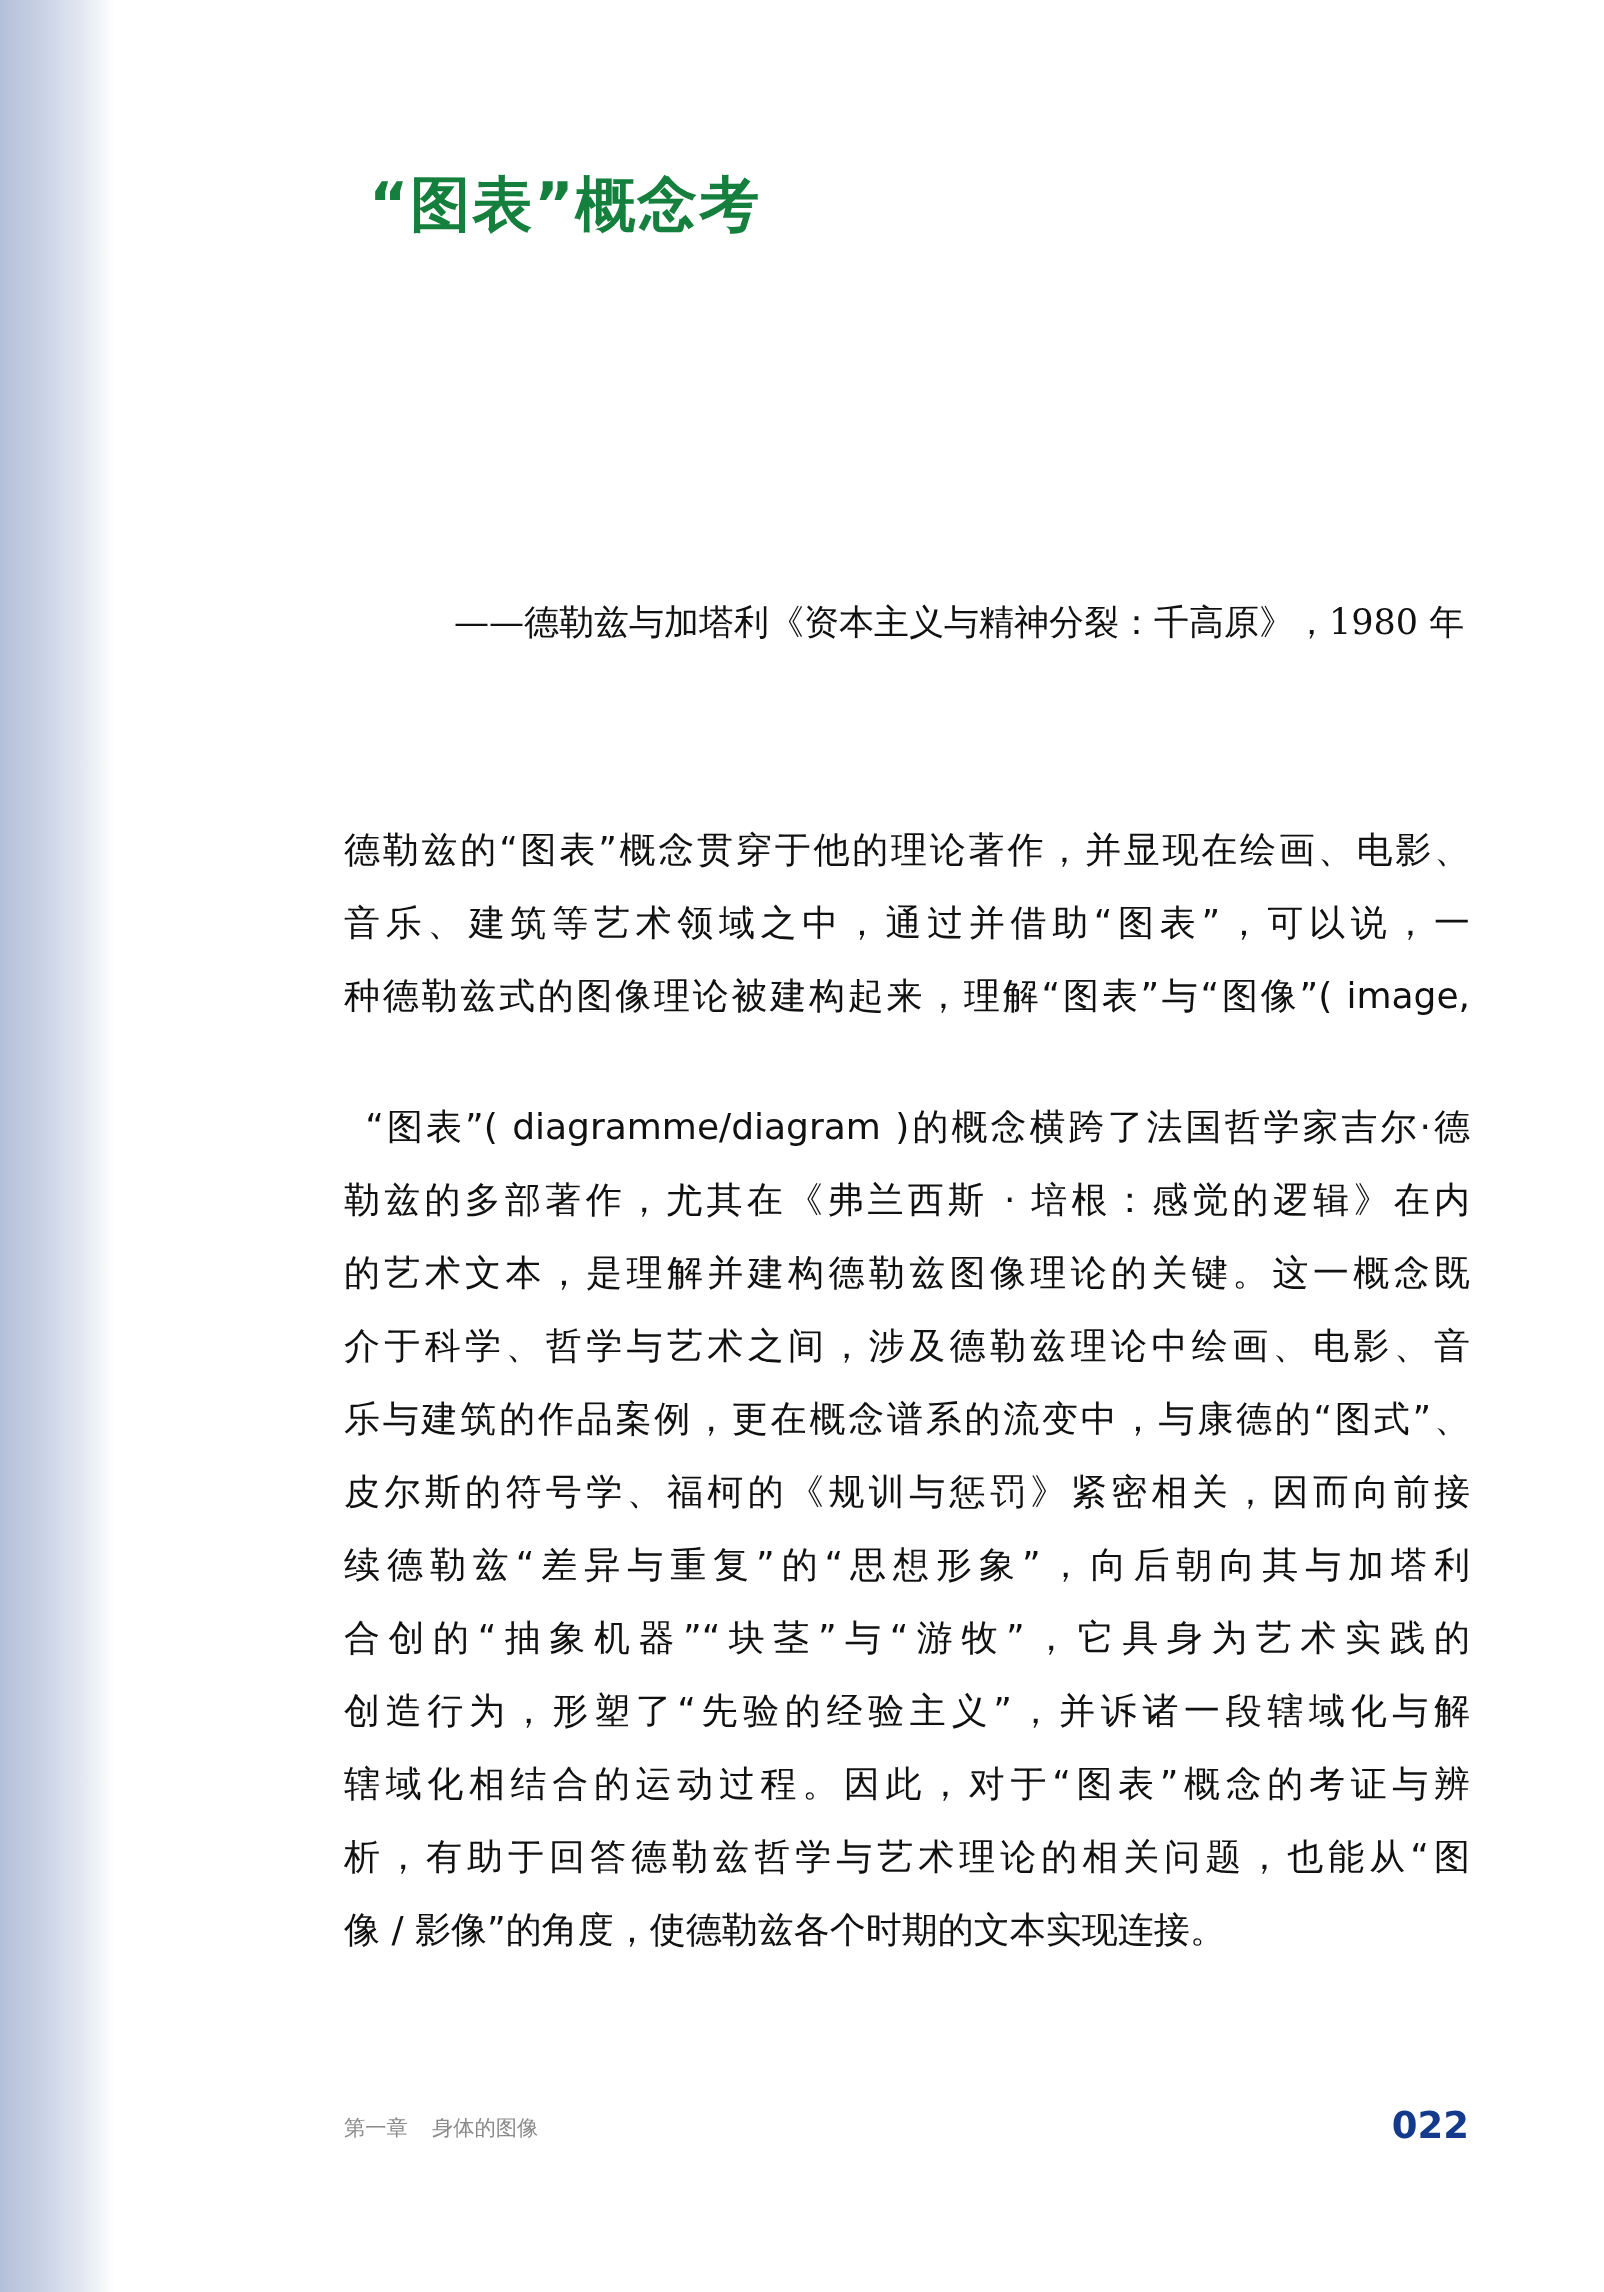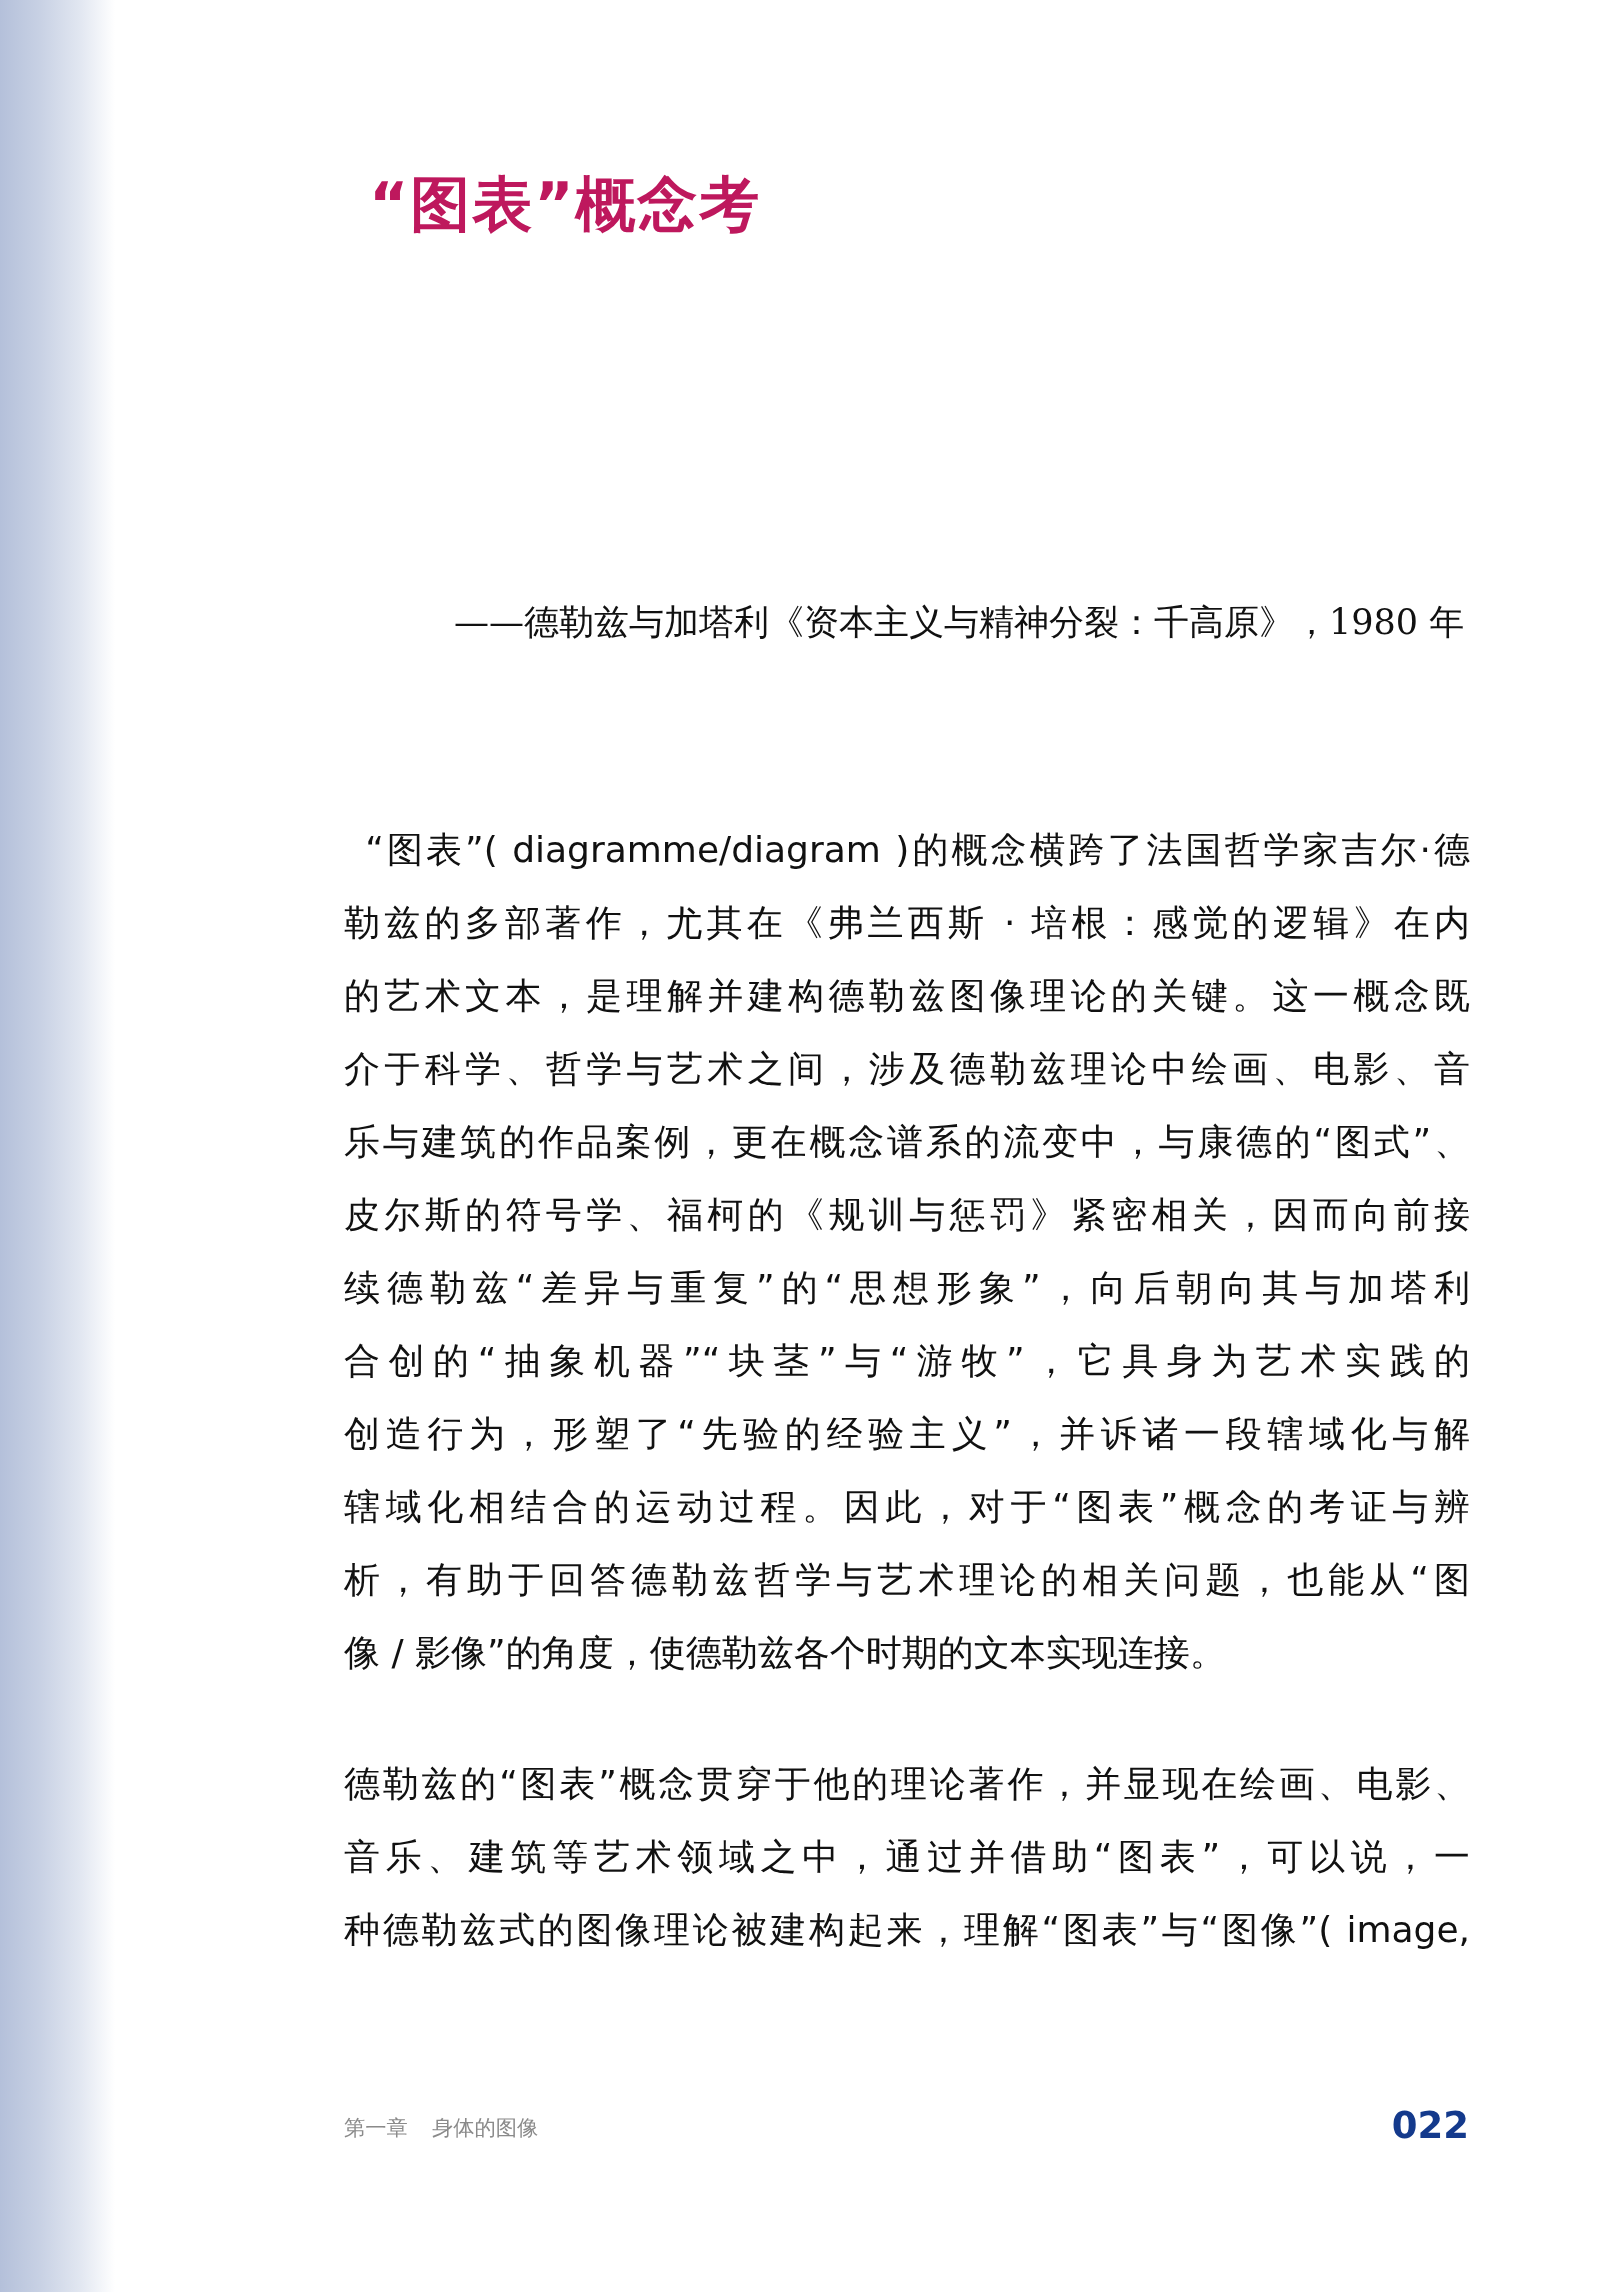--- a/index.html
+++ b/index.html
@@ -24,21 +24,21 @@
   }
   .title {
     position: absolute;
     left: 369px;
     top: 165px;
     margin: 0;
     font-family: "DejaVu Sans", "Liberation Sans", sans-serif;
     font-weight: bold;
     font-size: 60px;
     line-height: 78px;
-    color: #be185d;
+    color: #15803d;
     letter-spacing: 1.9px;
     white-space: nowrap;
   }
   .epigraph {
     position: absolute;
     left: 344px;
     top: 594px;
     width: 1126px;
     font-family: "DejaVu Serif", "Liberation Serif", serif;
     font-size: 35px;
@@ -116,38 +116,38 @@
 <div class="side-strip"></div>
 
 <h1 class="title">“图表”概念考</h1>
 
 <div class="epigraph">
   <div class="source">——德勒兹与加塔利《资本主义与精神分裂：千高原》，1980 年</div>
 </div>
 
 <div class="body">
   <div class="para">
+    <span class="line">德勒兹的“图表”概念贯穿于他的理论著作，并显现在绘画、电影、</span>
+    <span class="line">音乐、建筑等艺术领域之中，通过并借助“图表”，可以说，一</span>
+    <span class="line">种德勒兹式的图像理论被建构起来，理解“图表”与“图像”( image,</span>
+  </div>
+  <div class="para">
     <span class="line indent">“图表”( diagramme/diagram )的概念横跨了法国哲学家吉尔·德</span>
     <span class="line">勒兹的多部著作，尤其在《弗兰西斯 · 培根：感觉的逻辑》在内</span>
     <span class="line">的艺术文本，是理解并建构德勒兹图像理论的关键。这一概念既</span>
     <span class="line">介于科学、哲学与艺术之间，涉及德勒兹理论中绘画、电影、音</span>
     <span class="line">乐与建筑的作品案例，更在概念谱系的流变中，与康德的“图式”、</span>
     <span class="line">皮尔斯的符号学、福柯的《规训与惩罚》紧密相关，因而向前接</span>
     <span class="line">续德勒兹“差异与重复”的“思想形象”，向后朝向其与加塔利</span>
     <span class="line">合创的“抽象机器”“块茎”与“游牧”，它具身为艺术实践的</span>
     <span class="line">创造行为，形塑了“先验的经验主义”，并诉诸一段辖域化与解</span>
     <span class="line">辖域化相结合的运动过程。因此，对于“图表”概念的考证与辨</span>
     <span class="line">析，有助于回答德勒兹哲学与艺术理论的相关问题，也能从“图</span>
     <span class="line last">像 / 影像”的角度，使德勒兹各个时期的文本实现连接。</span>
   </div>
-  <div class="para">
-    <span class="line">德勒兹的“图表”概念贯穿于他的理论著作，并显现在绘画、电影、</span>
-    <span class="line">音乐、建筑等艺术领域之中，通过并借助“图表”，可以说，一</span>
-    <span class="line">种德勒兹式的图像理论被建构起来，理解“图表”与“图像”( image,</span>
-  </div>
 </div>
 
 <div class="footer-chapter">
   <span>第一章</span><span>身体的图像</span>
 </div>
 
 <div class="page-number">022</div>
 
 
 </body></html>

